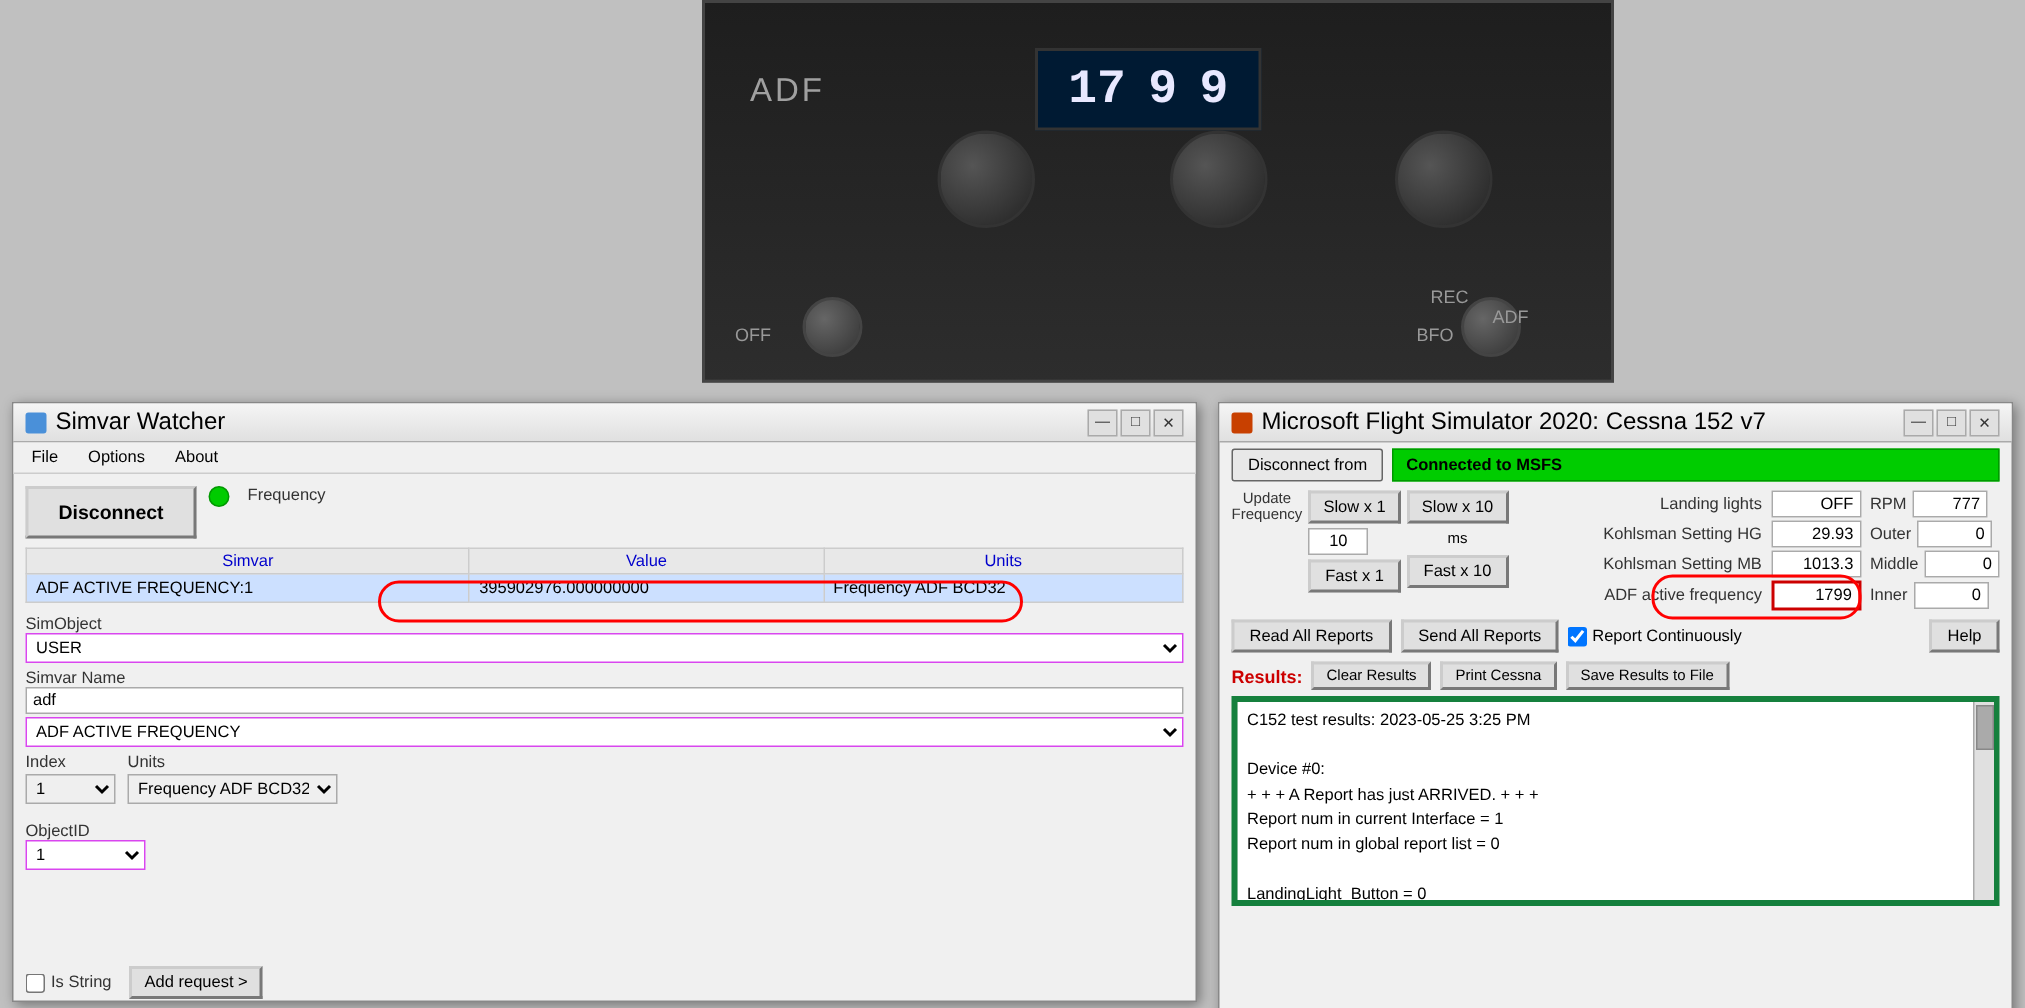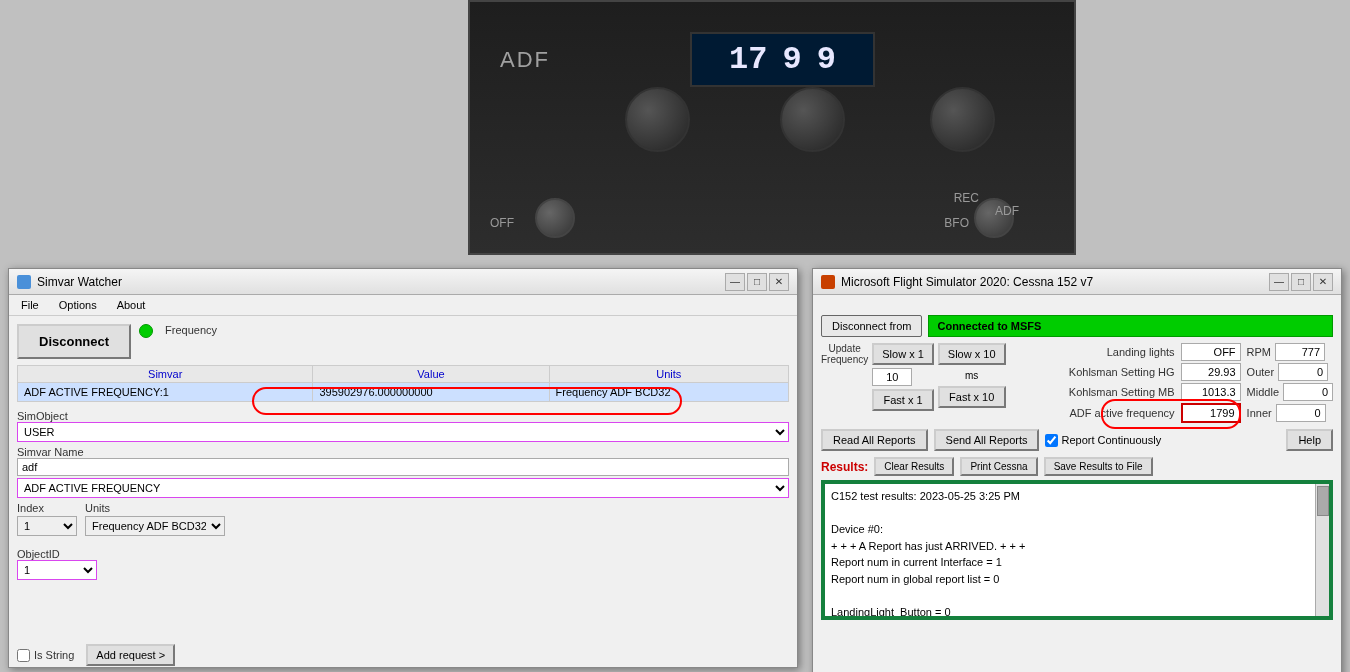--- a/index.html
+++ b/index.html
@@ -39,21 +39,21 @@
       color: #a0a0a0;
       font-size: 22px;
       font-weight: 300;
       letter-spacing: 2px;
     }
 
     .adf-display {
       position: absolute;
       top: 30px;
       left: 220px;
-      width: 185px;
+      width: 151px;
       height: 55px;
       background: #001a33;
       border: 2px solid #333;
       display: flex;
       align-items: center;
       justify-content: center;
       gap: 15px;
     }
 
     .adf-digit {
@@ -124,21 +124,21 @@
     }
 
     .window-icon {
       width: 14px;
       height: 14px;
       background: #4a90d9;
       border-radius: 2px;
     }
 
     .titlebar-title {
-      font-size: 12px;
+      font-size: 16px;
       color: #000;
     }
 
     .titlebar-controls {
       display: flex;
       gap: 2px;
     }
 
     .title-btn {
       width: 20px;
@@ -336,21 +336,21 @@
       top: 268px;
       left: 812px;
       width: 530px;
       height: 464px;
       background: #f0f0f0;
       border: 1px solid #888;
       box-shadow: 2px 2px 8px rgba(0,0,0,0.4);
     }
 
     .msfs-content {
-      padding: 20px 8px;
+      padding: 4px 8px;
     }
 
     .msfs-top-bar {
       display: flex;
       align-items: center;
       gap: 6px;
       margin-bottom: 6px;
     }
 
     .disconnect-from-btn {

